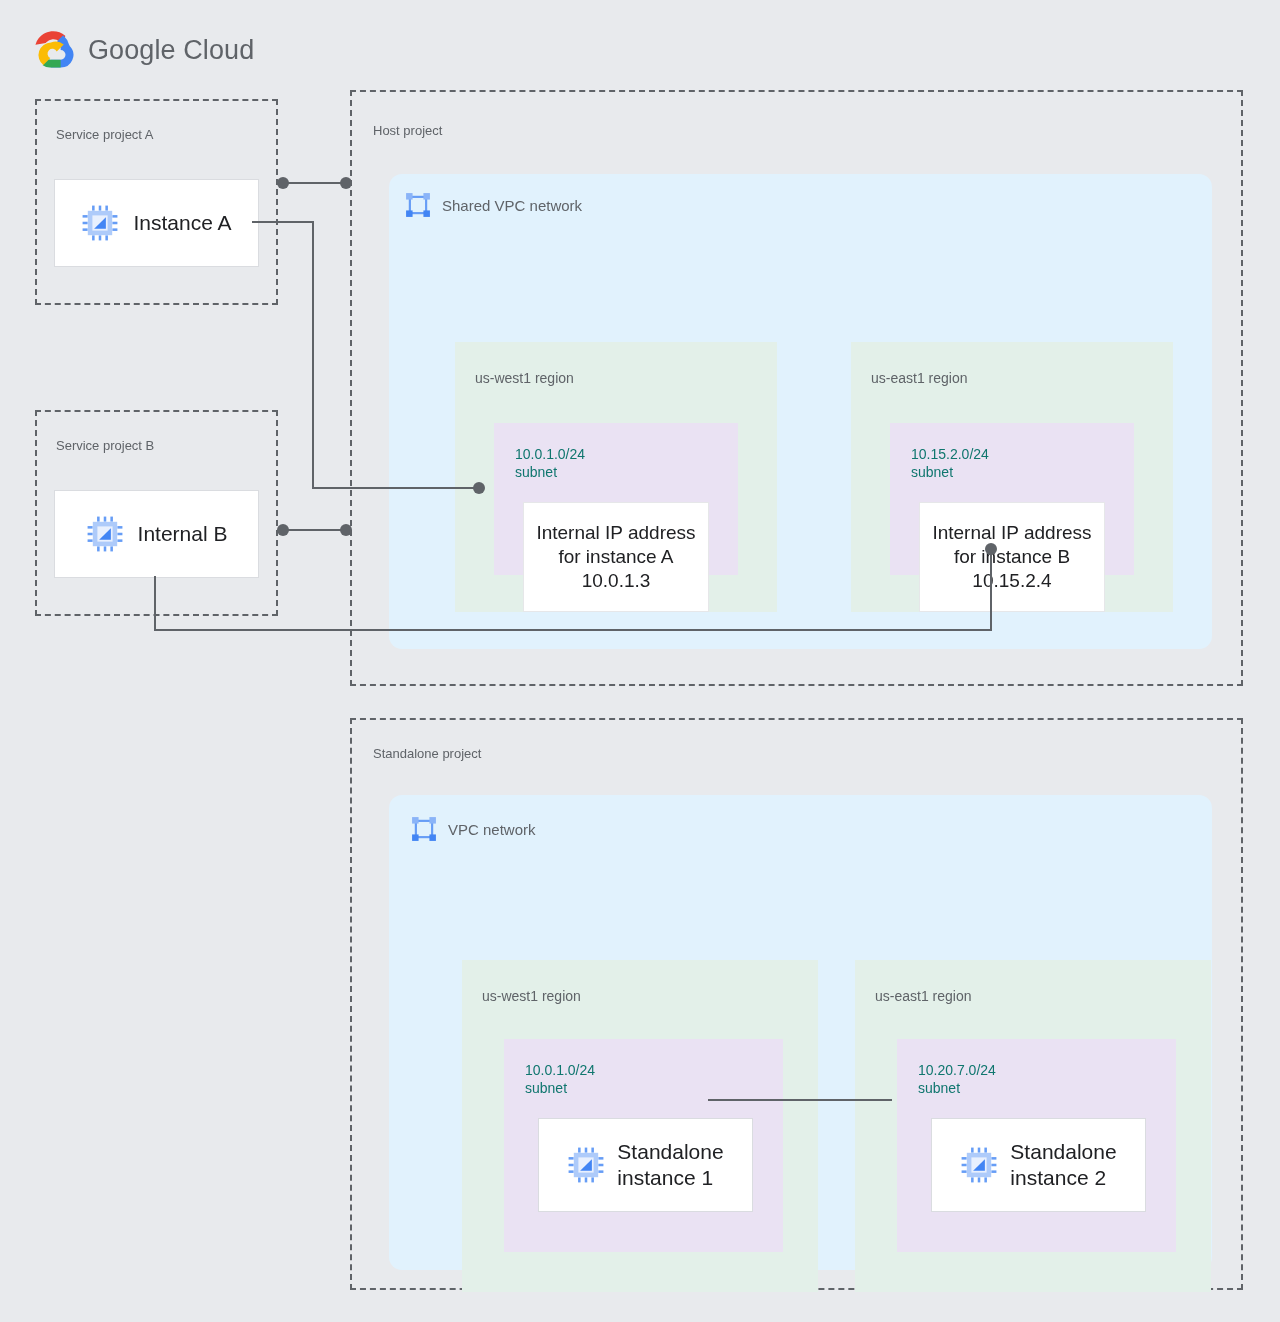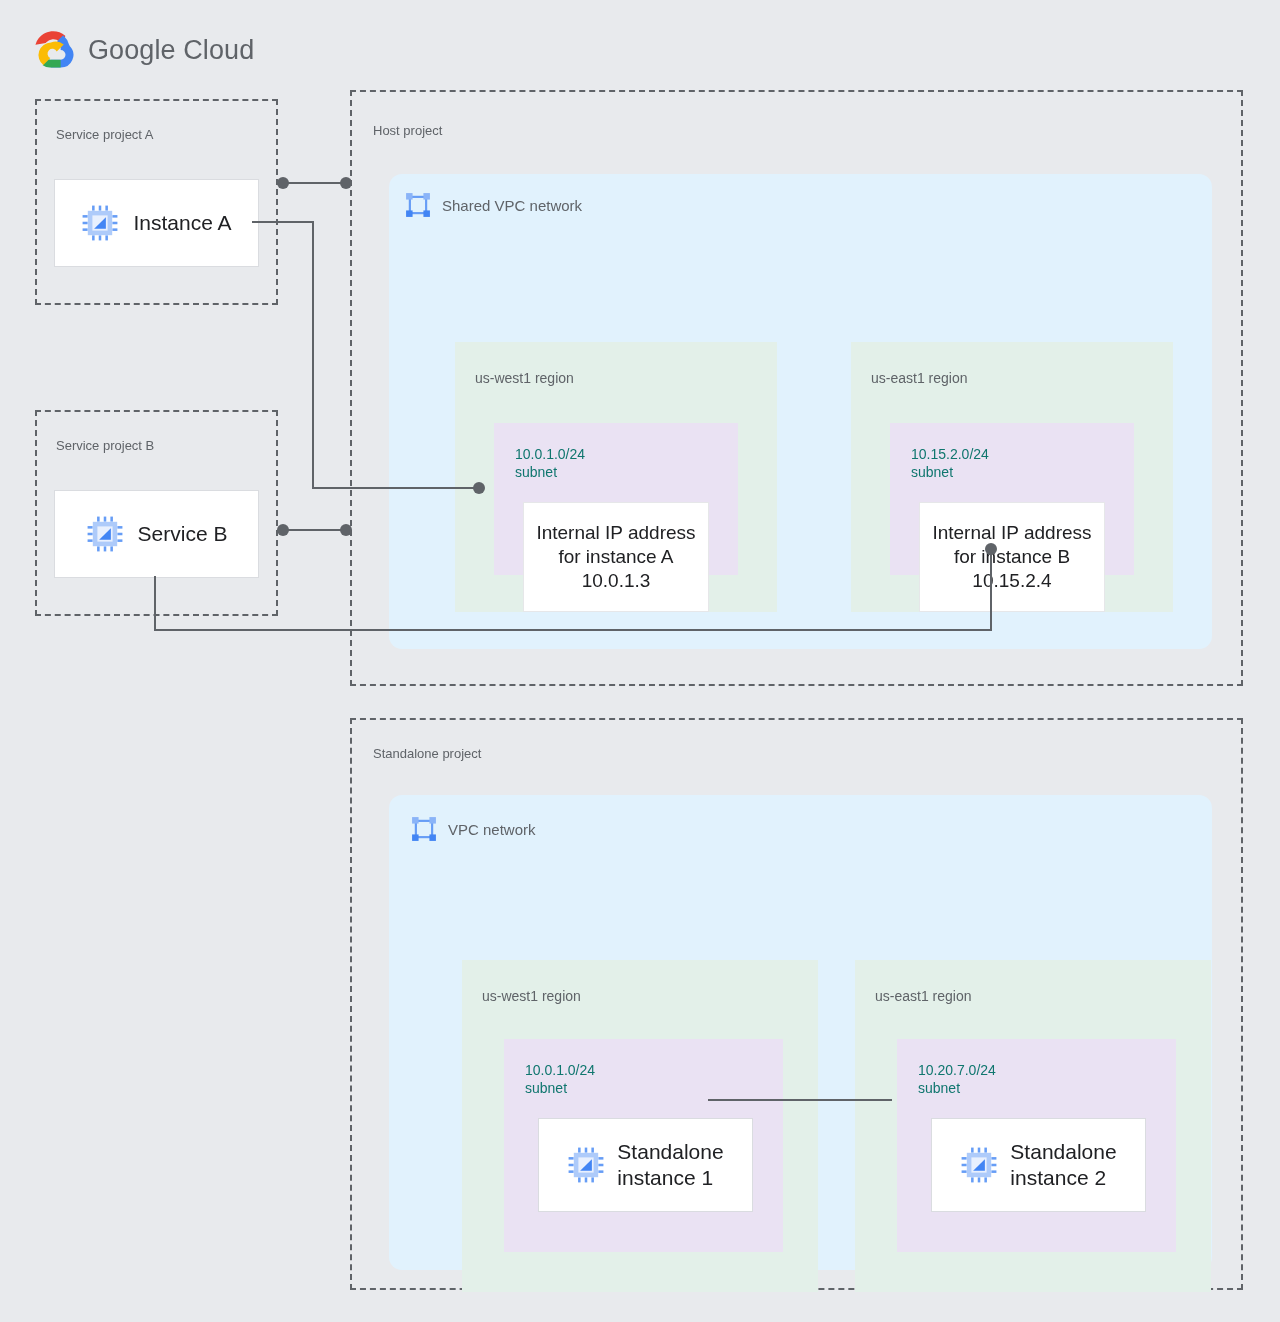--- a/index.html
+++ b/index.html
@@ -161,21 +161,21 @@
             <rect x="1" y="11.2" width="3.2" height="1.6"></rect>
             <rect x="1" y="15.4" width="3.2" height="1.6"></rect>
           <rect x="19.8" y="7" width="3.2" height="1.6"></rect>
             <rect x="19.8" y="11.2" width="3.2" height="1.6"></rect>
             <rect x="19.8" y="15.4" width="3.2" height="1.6"></rect>
         </g>
         <rect x="4.3" y="4.3" width="15.4" height="15.4" fill="#aecbfa"></rect>
         <rect x="7.2" y="7.2" width="9.6" height="9.6" fill="#e8f0fe"></rect>
         <path d="M8.3 15.7h7.4V8.3z" fill="#4285f4"></path>
       </svg>
-      <div class="vm-label">Service B</div>
+      <div class="vm-label">Internal B</div>
     </div>
   </div>
 
   <div class="abs project" style="left:350px; top:90px; width:893px; height:596px;">
     <div class="project-label" style="left:21px; top:31px;">Host project</div>
 
     <div class="abs vpc" style="left:37px; top:82px; width:823px; height:475px;">
       <div class="vpc-header" style="left:16px; top:18px;">
         <svg class="net-icon" viewBox="0 0 24 24">
           <rect x="4.5" y="4.5" width="15" height="15" fill="none" stroke="#669df6" stroke-width="2"></rect>

